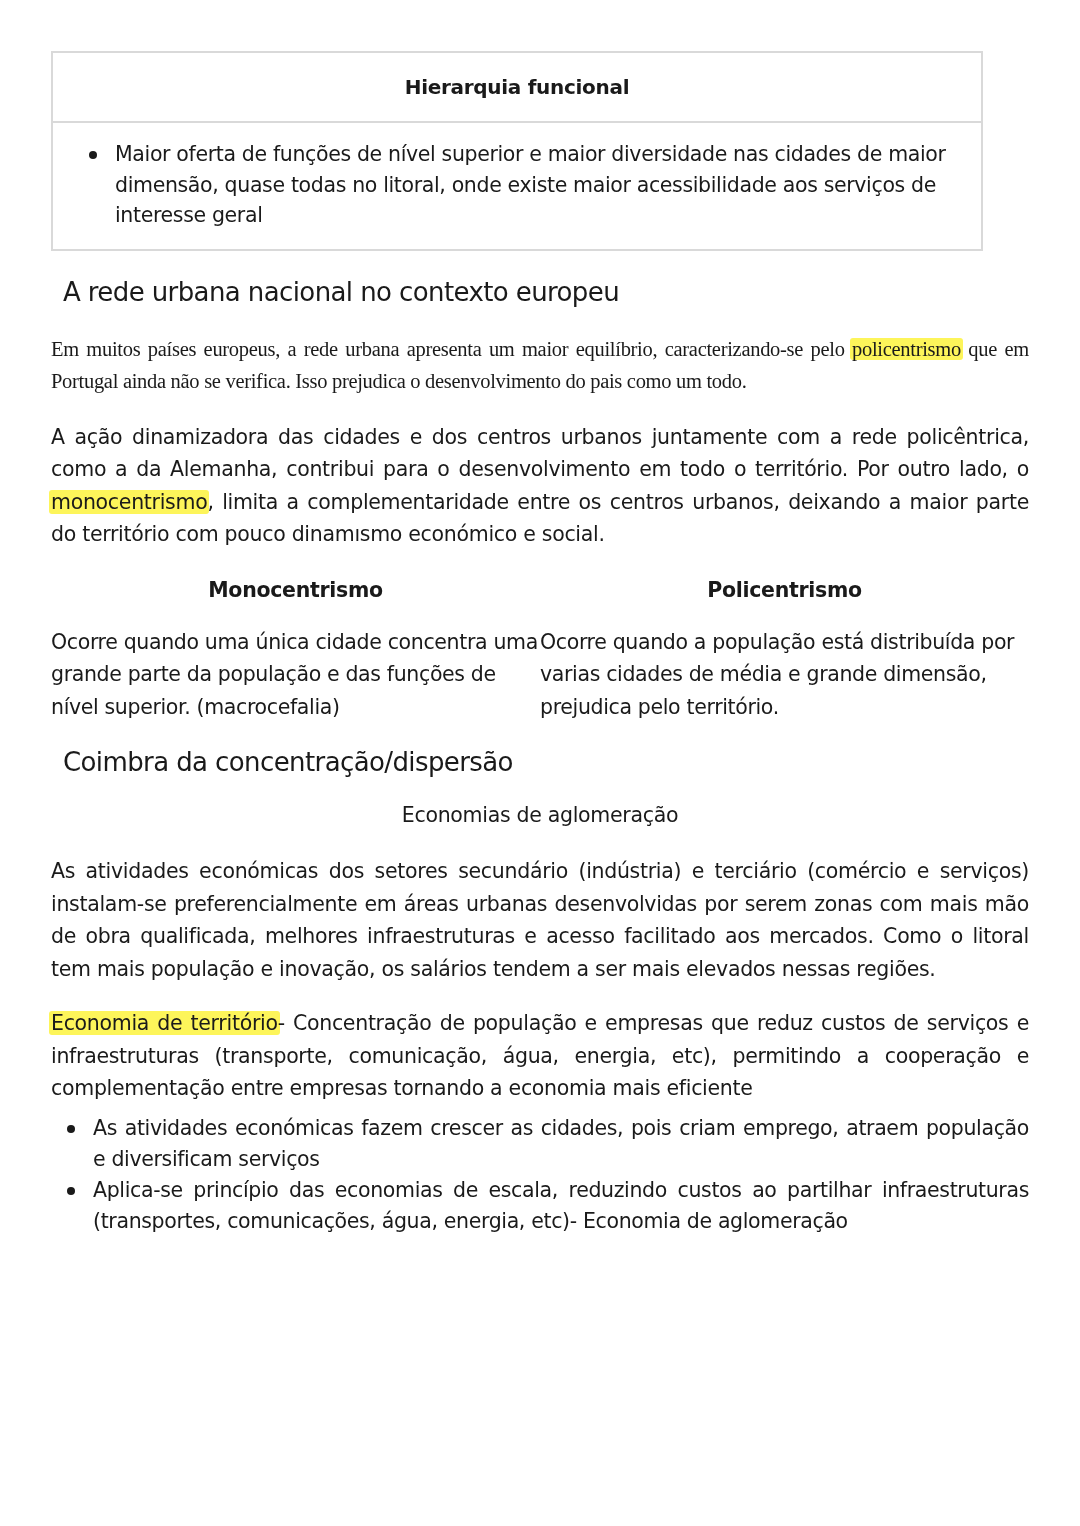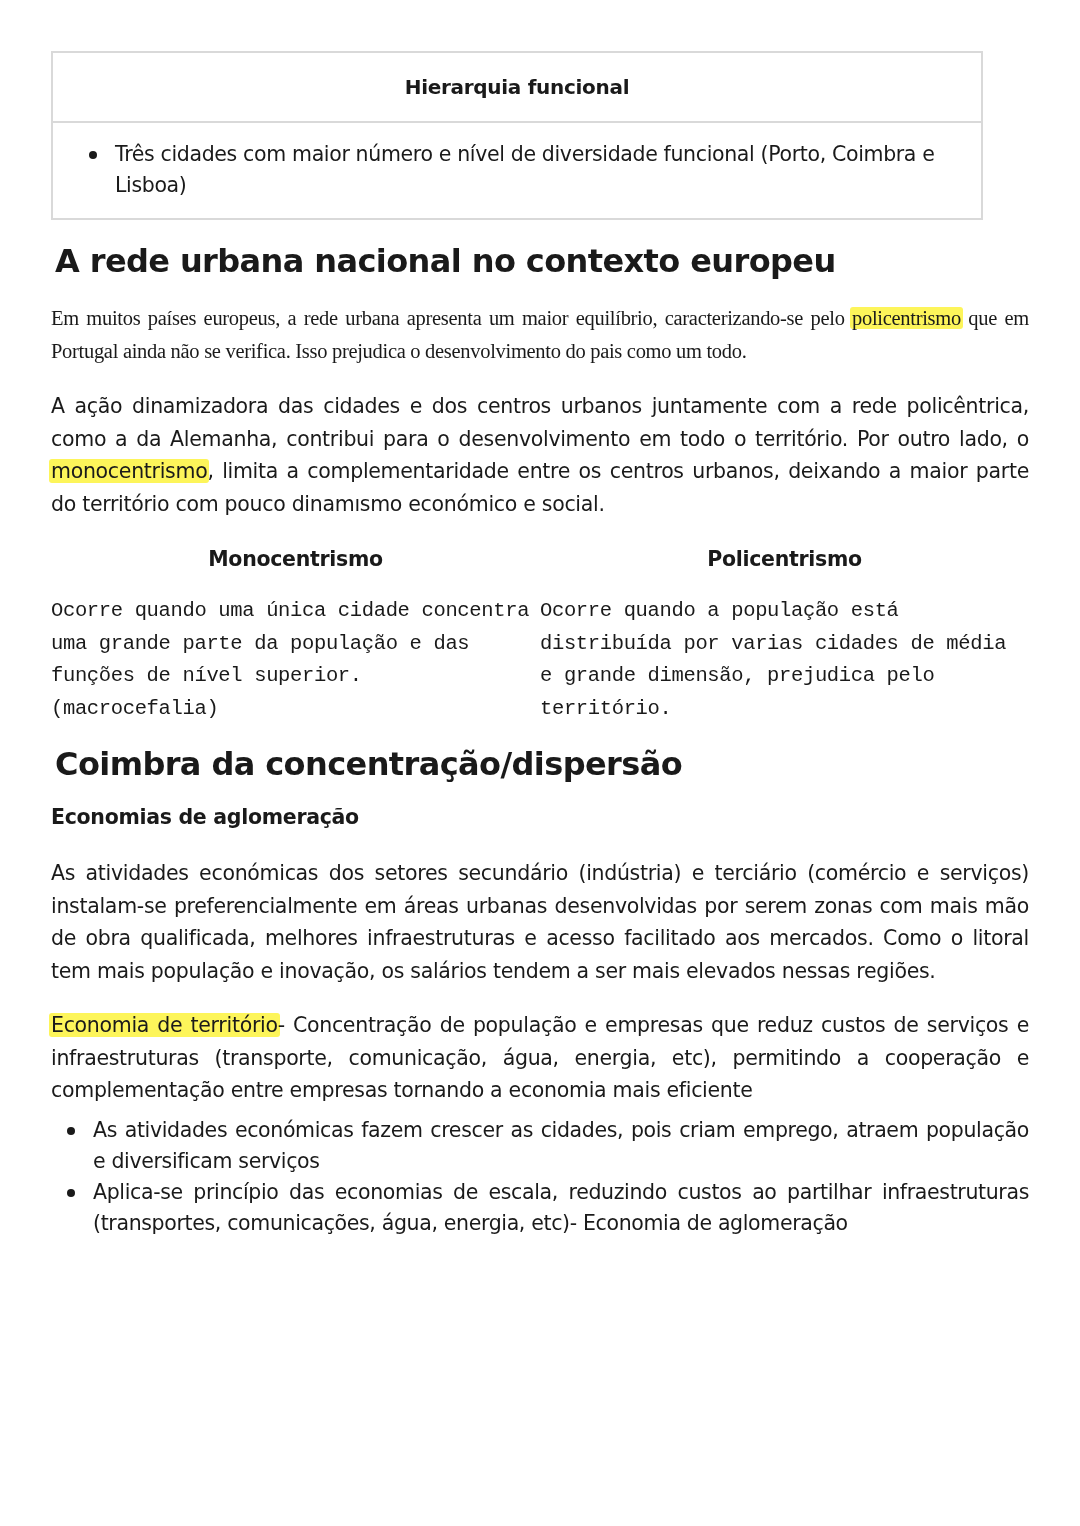--- a/index.html
+++ b/index.html
@@ -16,44 +16,44 @@
     height: 68px; border-bottom: 2px solid #d9d9d9; display: flex; align-items: center; justify-content: center;
     font-weight: bold; font-size: 20px; letter-spacing: -0.3px;
   }
   .hier-body { padding: 16px 20px 18px 34px; }
   ul { margin: 0; padding: 0; list-style: none; }
   .bullet-item { position: relative; padding-left: 28px; font-size: 20.5px; line-height: 30.5px; letter-spacing: -0.35px; }
   .bullet-item::before {
     content: ""; position: absolute; left: 2px; top: 12px; width: 8px; height: 8px; border-radius: 50%; background: #1a1a1a;
   }
   h2 {
-    margin: 4px; font-size: 32px; font-weight: bold; letter-spacing: -0.6px; line-height: 34px;
+    margin: 12px; font-size: 26px; font-weight: normal; letter-spacing: -0.6px; line-height: 34px;
   }
   .para {
     font-size: 20.5px; line-height: 32.5px; text-align: justify; letter-spacing: -0.3px; margin: 0;
   }
   .hl { background: #fdf55a; border-radius: 3px; padding: 0 2px; margin: 0 -2px; }
   .two-col { display: flex; }
   .col { width: 500px; }
   .col-title { text-align: center; font-weight: bold; font-size: 20.5px; letter-spacing: -0.3px; }
-  .col-text { font-size: 20.5px; line-height: 32.5px; letter-spacing: -0.35px; margin-top: 24px; font-family: Liberation Mono, monospace; }
-  h3 { margin: 0; font-size: 20.5px; font-weight: bold; letter-spacing: -0.3px; }
+  .col-text { font-size: 20.5px; line-height: 32.5px; letter-spacing: -0.35px; margin-top: 24px; }
+  h3 { margin: 16px; font-size: 20.5px; font-weight: normal; letter-spacing: -0.3px; text-align: center; }
   .list2 { padding-left: 14px; }
   .list2 .bullet-item { text-align: justify; line-height: 31px; }
 </style>
 </head>
 <body>
 
 <div class="page">
 
   <div class="hier-table">
     <div class="hier-head">Hierarquia funcional</div>
     <div class="hier-body">
       <ul>
-        <li class="bullet-item">Três cidades com maior número e nível de diversidade funcional (Porto, Coimbra e Lisboa)</li>
+        <li class="bullet-item">Maior oferta de funções de nível superior e maior diversidade nas cidades de maior dimensão, quase todas no litoral, onde existe maior acessibilidade aos serviços de interesse geral</li>
       </ul>
     </div>
   </div>
 
   <h2 style="margin-top:24px;">A rede urbana nacional no contexto europeu</h2>
 
   <p class="para" style="margin-top:24px;font-family:Liberation Serif, serif;"><span>Em muitos países europeus, a rede urbana apresenta um maior equilíbrio, caracterizando-se pelo </span><span class="hl">policentrismo</span><span> que em Portugal ainda não se verifica. Isso prejudica o desenvolvimento do pais como um todo.</span></p>
 
   <p class="para" style="margin-top:23px;"><span>A ação dinamizadora das cidades e dos centros urbanos juntamente com a rede policêntrica, como a da Alemanha, contribui para o desenvolvimento em todo o território. Por outro lado, o </span><span class="hl">monocentrismo</span><span>, limita a complementaridade entre os centros urbanos, deixando a maior parte do território com pouco dinamısmo económico e social.</span></p>
 

